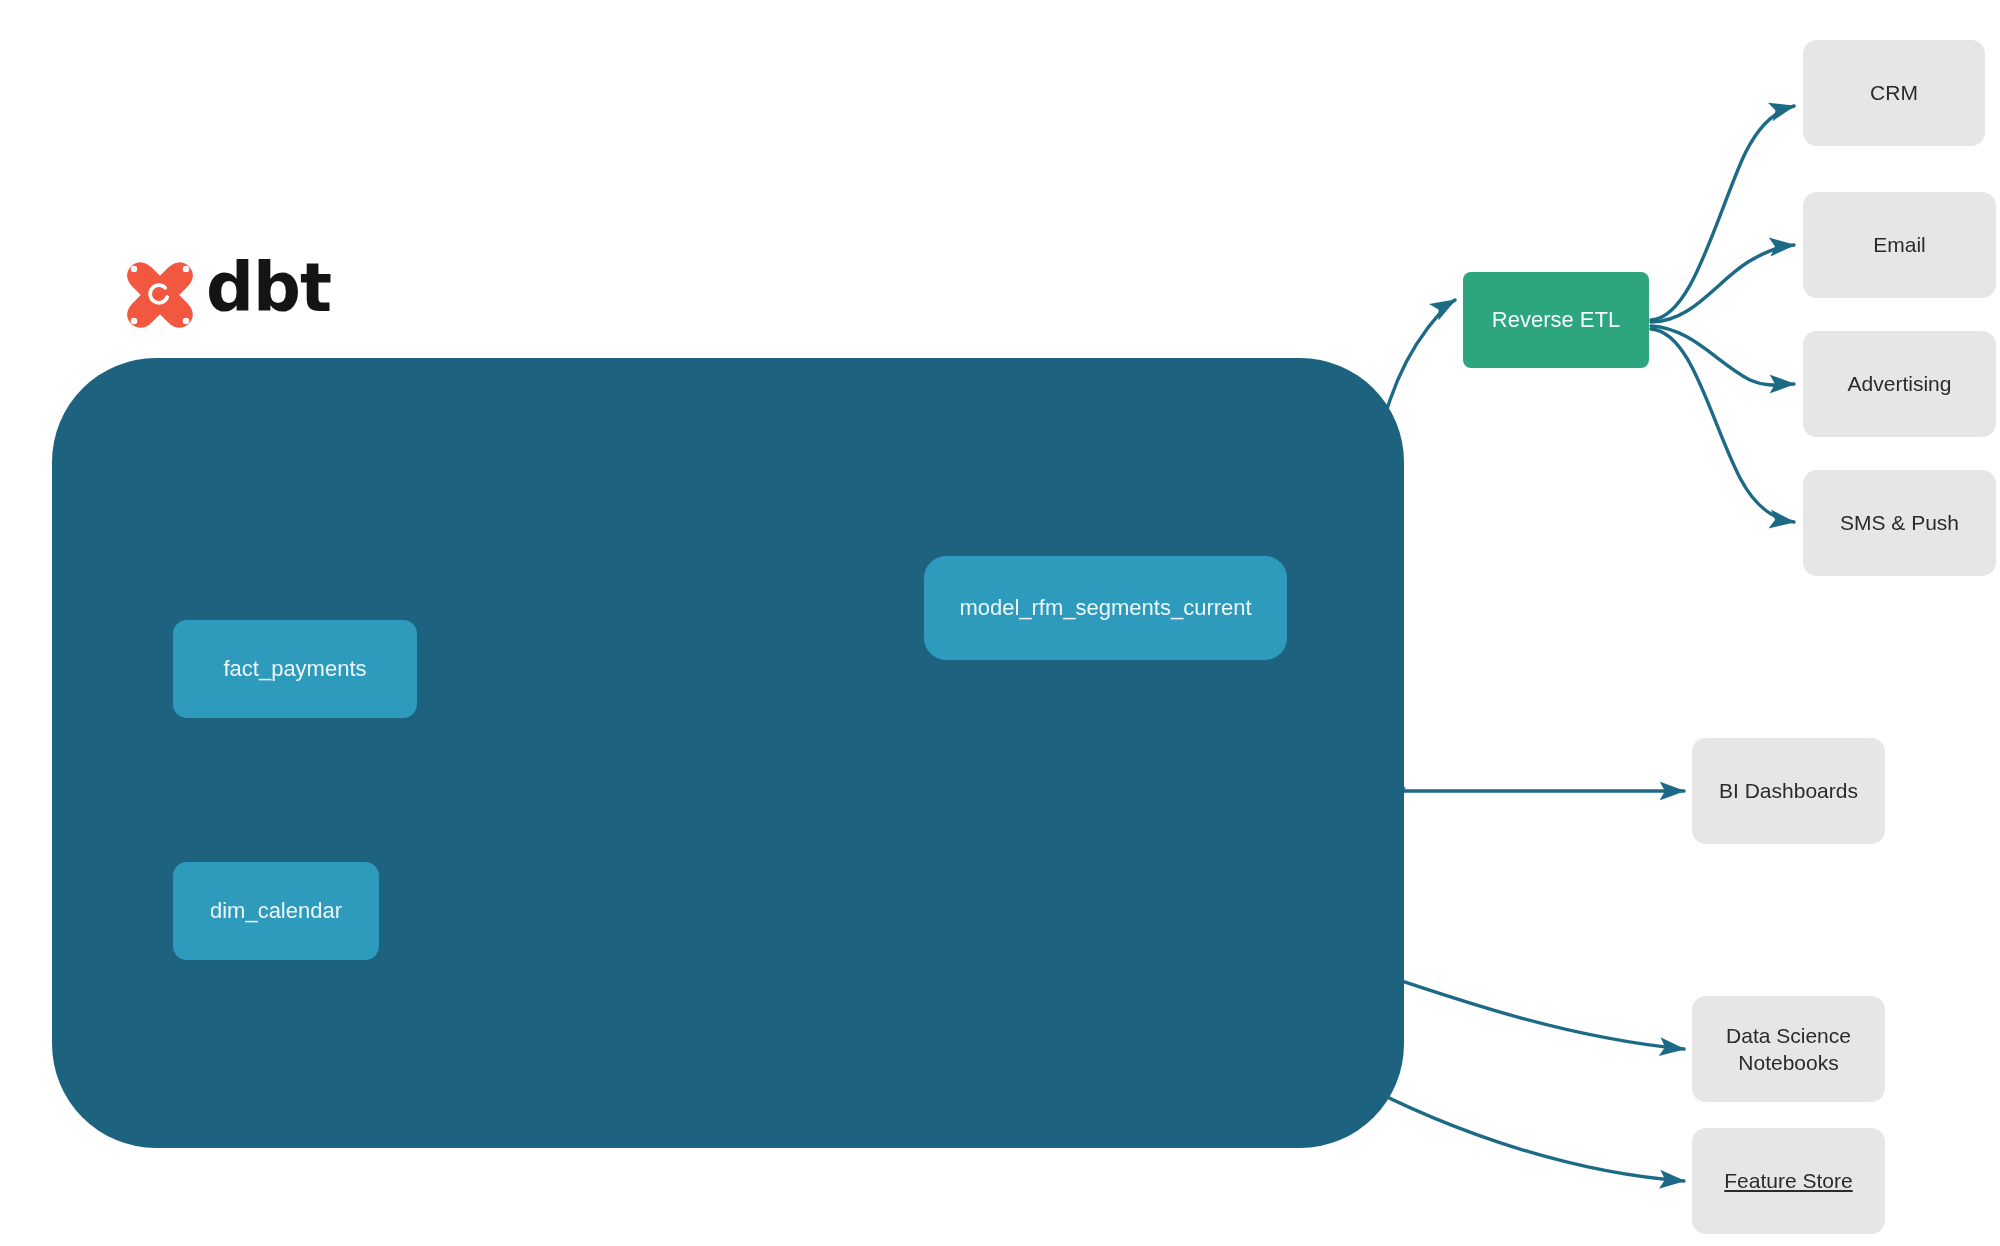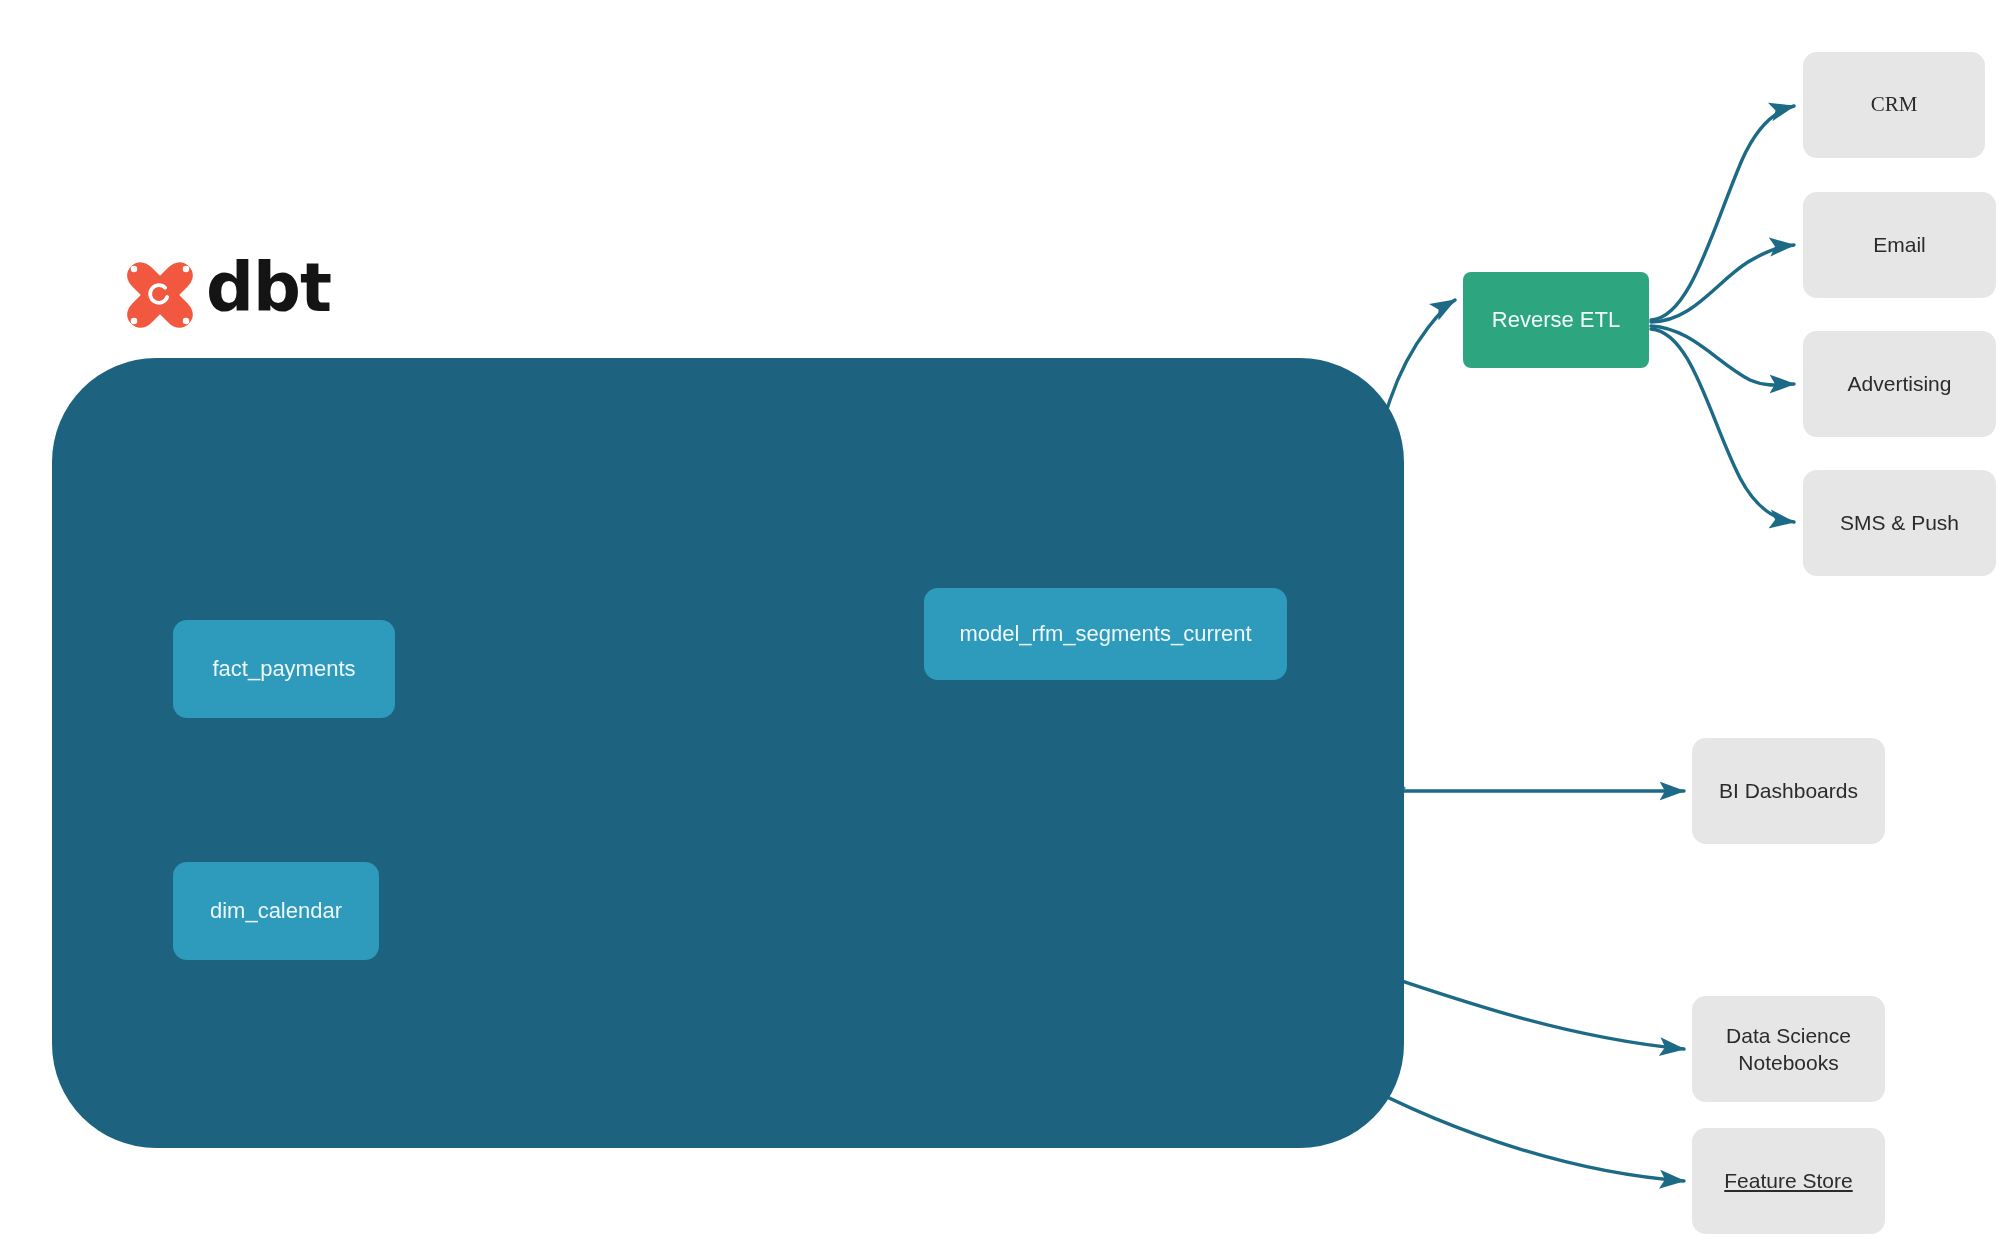--- a/index.html
+++ b/index.html
@@ -89,27 +89,27 @@
   .node-dest {
     background: #e6e6e6;
     border-radius: 14px;
     color: #2b2b2b;
     font-size: 21px;
     padding: 0 14px;
     line-height: 1.3;
   }
 
   
-  #node-fact-payments       { left: 173px;  top: 620px;  width: 222px; height: 98px; }
+  #node-fact-payments       { left: 173px;  top: 620px;  width: 244px; height: 98px; }
   #node-dim-calendar        { left: 173px;  top: 862px;  width: 206px; height: 98px; }
   #node-rfm-hist            { left: 476px;  top: 733px;  width: 341px; height: 112px; }
-  #node-rfm-current         { left: 924px;  top: 588px;  width: 363px; height: 92px; }
+  #node-rfm-current         { left: 924px;  top: 556px;  width: 363px; height: 104px; border-radius: 22px; }
   #node-reverse-etl         { left: 1463px; top: 272px;  width: 186px; height: 96px; }
 
-  #node-crm                 { left: 1803px; top: 52px;   width: 182px; height: 106px; font-family: Liberation Serif, serif; }
+  #node-crm                 { left: 1803px; top: 40px;   width: 182px; height: 106px; }
   #node-email               { left: 1803px; top: 192px;  width: 193px; height: 106px; }
   #node-advertising         { left: 1803px; top: 331px;  width: 193px; height: 106px; }
   #node-sms-push            { left: 1803px; top: 470px;  width: 193px; height: 106px; }
   #node-bi-dashboards       { left: 1692px; top: 738px;  width: 193px; height: 106px; }
   #node-ds-notebooks        { left: 1692px; top: 996px;  width: 193px; height: 106px; }
   #node-feature-store       { left: 1692px; top: 1128px; width: 193px; height: 106px; text-decoration: underline; }
 </style>
 </head>
 <body>
 

